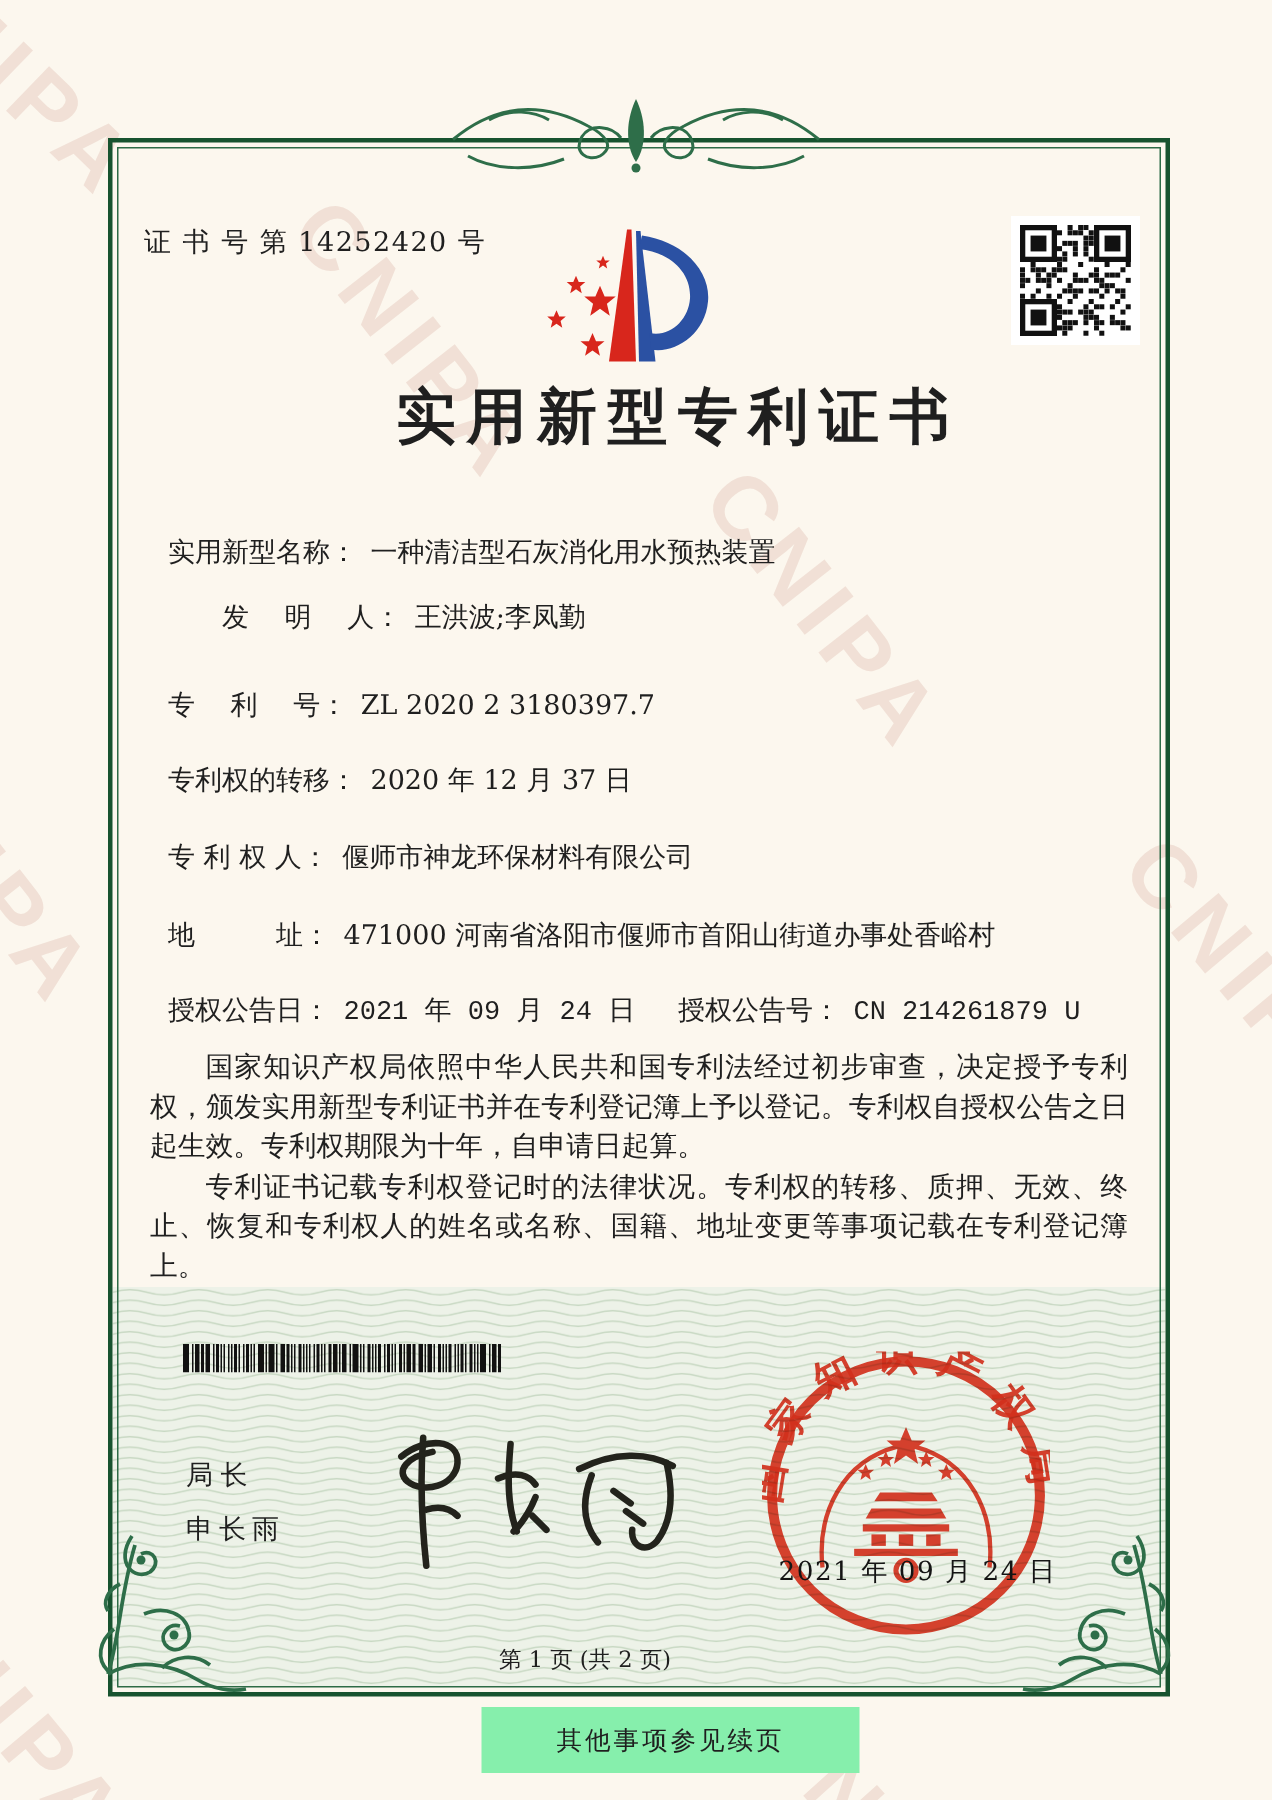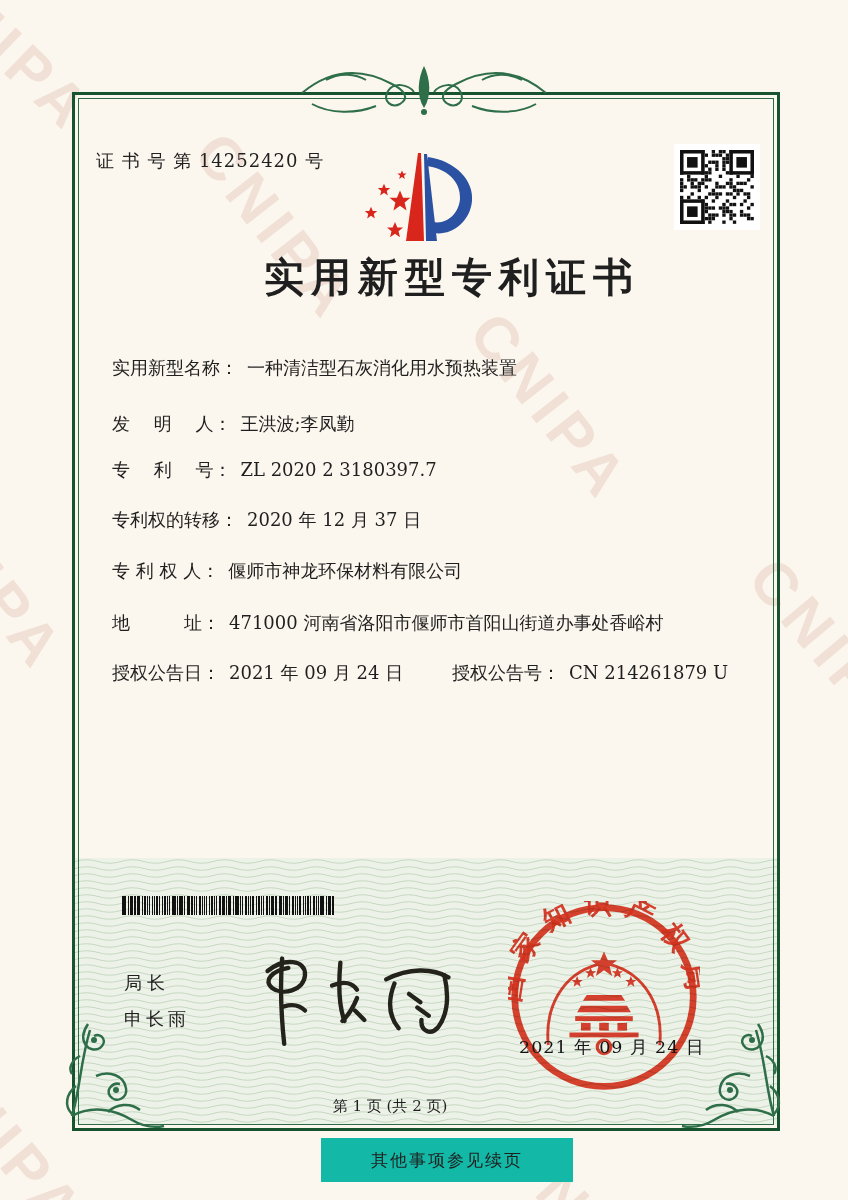--- a/index.html
+++ b/index.html
@@ -35,21 +35,21 @@
   
   #barcode{left:122px;top:896px;z-index:5;}
   .bureau-title{left:124px;top:971px;font-size:18px;letter-spacing:5px;z-index:5;}
   .bureau-name{left:124px;top:1007px;font-size:18px;letter-spacing:4px;z-index:5;font-family:Liberation Mono, monospace;}
   #signature{left:252px;top:944px;z-index:5;}
   
   #seal{left:508px;top:901px;z-index:5;mix-blend-mode:multiply;}
   .seal-date{left:519px;top:1035px;font-size:17.5px;letter-spacing:1px;z-index:6;color:#141414;}
   
   .page-info{left:72px;top:1097px;width:636px;text-align:center;font-size:15px;z-index:5;}
-  .cont-box{left:321px;top:1138px;width:252px;height:44px;background:#14b8a6;z-index:5;
+  .cont-box{left:321px;top:1138px;width:252px;height:44px;background:#86efac;z-index:5;
             display:flex;align-items:center;justify-content:center;font-size:17px;letter-spacing:2px;text-align:center;}
   .orn{z-index:6;pointer-events:none;}
   svg{display:block;}
 </style>
 </head>
 <body>
 
 <div class="page">
 
   <span class="wm" style="left:-50px;top:-55px;transform:rotate(44deg);">CNIPA</span>
@@ -271,32 +271,34 @@
         <rect x="0" y="49.33333333333333" width="3.5238095238095237" height="24.666666666666664" fill="#111"></rect>
         <rect x="21.142857142857142" y="49.33333333333333" width="3.5238095238095237" height="24.666666666666664" fill="#111"></rect>
         <rect x="7.0476190476190474" y="56.38095238095238" width="10.571428571428571" height="10.571428571428571" fill="#111"></rect>
       </svg>
   </div>
 
   <h1 class="abs title" style="margin:0;padding-left:28px;">实用新型专利证书</h1>
 
   <div class="abs rows">
     <div class="row" style="top:0px;"><span class="lbl">实用新型名称：</span><span class="val">一种清洁型石灰消化用水预热装置</span></div>
-    <div class="row" style="top:56px;"><span class="lbl">发　 明　 人：</span><span class="val">王洪波;李凤勤</span></div>
+    <div class="row" style="top:43px;margin-left:36px;"><span class="lbl">发　 明　 人：</span><span class="val">王洪波;李凤勤</span></div>
     <div class="row" style="top:102px;"><span class="lbl">专　 利　 号：</span><span class="val">ZL 2020 2 3180397.7</span></div>
     <div class="row" style="top:152px;"><span class="lbl">专利权的转移：</span><span class="val">2020 年 12 月 37 日</span></div>
     <div class="row" style="top:203px;"><span class="lbl">专 利 权 人：</span><span class="val">偃师市神龙环保材料有限公司</span></div>
     <div class="row" style="top:255px;"><span class="lbl">地　　　址：</span><span class="val">471000 河南省洛阳市偃师市首阳山街道办事处香峪村</span></div>
-    <div class="row" style="top:305px;">
+    <div class="row" style="top:305px;font-family:Liberation Mono, monospace;">
       <span class="lbl">授权公告日：</span><span class="val">2021 年 09 月 24 日</span>
       <span class="grant-no"><span class="lbl">授权公告号：</span><span class="val">CN 214261879 U</span></span>
     </div>
   </div>
 
   <div class="abs paras">
+    <p>国家知识产权局依照中华人民共和国专利法经过初步审查，决定授予专利权，颁发实用新型专利证书并在专利登记簿上予以登记。专利权自授权公告之日起生效。专利权期限为十年，自申请日起算。</p>
+    <p>专利证书记载专利权登记时的法律状况。专利权的转移、质押、无效、终止、恢复和专利权人的姓名或名称、国籍、地址变更等事项记载在专利登记簿上。</p>
   </div>
 
   <svg id="barcode" class="abs" width="216" height="19">
       <rect x="0" y="0" width="4" height="19" fill="#111"></rect>
       <rect x="6" y="0" width="1" height="19" fill="#111"></rect>
       <rect x="8" y="0" width="3" height="19" fill="#111"></rect>
       <rect x="12" y="0" width="2" height="19" fill="#111"></rect>
       <rect x="15" y="0" width="3" height="19" fill="#111"></rect>
       <rect x="20" y="0" width="1" height="19" fill="#111"></rect>
       <rect x="22" y="0" width="2" height="19" fill="#111"></rect>

